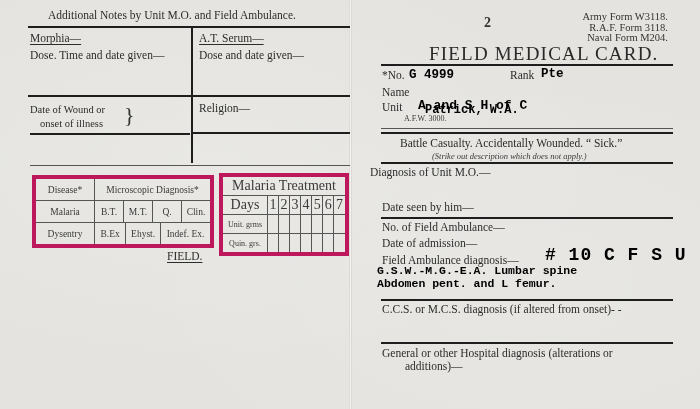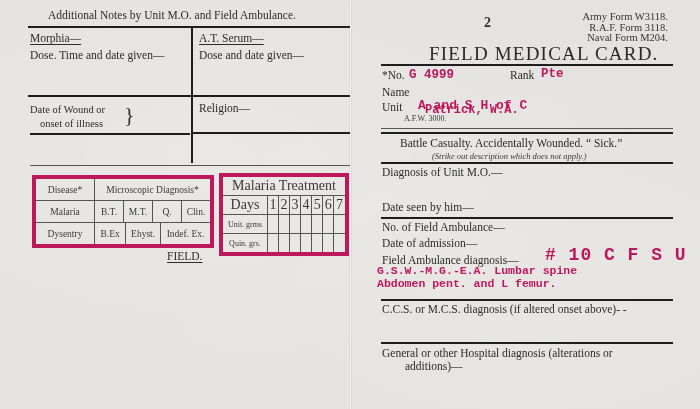--- a/index.html
+++ b/index.html
@@ -19,21 +19,21 @@
   .fold {
     position: absolute; left: 349px; top: 0; width: 3px; height: 409px;
     background: linear-gradient(to right, #d2d1cd, #f2f1ee, #cfceca);
   }
   .abs { position: absolute; }
   .hline { position: absolute; background: #1e1e1e; height: 2px; }
   .hline.thin { height: 1px; background: #555; }
   .vline { position: absolute; background: #1e1e1e; width: 2px; }
   .t12 { font-size: 11.5px; }
   .t11 { font-size: 10.5px; }
-  .mono { font-family: "Liberation Mono", "DejaVu Sans Mono", monospace; color: #be185d; font-weight: bold; }
+  .mono { font-family: "Liberation Mono", "DejaVu Sans Mono", monospace; color: #000000; font-weight: bold; }
 
   table.grid { position: absolute; border-collapse: collapse; }
   table.grid td {
     border: 1px solid #555; font-size: 9.5px; text-align: center; color: #3a3a3a;
     padding: 0; height: 21px;
   }
   table.grid { border: 4px solid #be185d; }
   .sub {
     display: flex; height: 100%; width: 100%;
   }
@@ -174,29 +174,29 @@
 <div class="abs note-small" style="left:386px; top:115px; width:290px;">
   <div style="padding-left:18px;">A.F.W. 3000.</div>
 </div>
 <div class="hline thin" style="left:381px; top:128px; width:292px;"></div>
 <div class="hline" style="left:381px; top:132px; width:292px;"></div>
 
 <div class="abs t12" style="left:400px; top:137px;">Battle Casualty.   Accidentally Wounded.  “ Sick.”</div>
 <div class="abs italic-small" style="left:432px; top:151px;">(Strike out description which does not apply.)</div>
 <div class="hline" style="left:381px; top:162px; width:292px;"></div>
 
-<div class="abs t12" style="left:382px; top:166px;">Diagnosis of Unit M.O.—</div>
+<div class="abs t12" style="left:370px; top:166px;">Diagnosis of Unit M.O.—</div>
 <div class="abs t12" style="left:382px; top:201px;">Date seen by him—</div>
 <div class="hline" style="left:381px; top:217px; width:292px;"></div>
 
 <div class="abs t12" style="left:382px; top:221px;">No. of Field Ambulance—</div>
 <div class="abs t12" style="left:382px; top:237px;">Date of admission—</div>
 <div class="abs t12" style="left:382px; top:254px;">Field Ambulance diagnosis—</div>
 <div class="abs mono" style="left:545px; top:245px; font-size:18px; letter-spacing:1px;"># 10 C F S U</div>
 <div class="abs mono" style="left:377px; top:264px; font-size:11.5px;">G.S.W.-M.G.-E.A. Lumbar spine</div>
 <div class="abs mono" style="left:377px; top:277px; font-size:11.5px;">Abdomen pent. and L femur.</div>
 
 <div class="hline" style="left:381px; top:299px; width:292px;"></div>
-<div class="abs t12" style="left:382px; top:303px;">C.C.S.  or  M.C.S.  diagnosis  (if  altered  onset  above)- -</div>
+<div class="abs t12" style="left:382px; top:303px;">C.C.S.  or  M.C.S.  diagnosis  (if  altered  from  onset)- -</div>
 
 <div class="hline" style="left:381px; top:342px; width:292px;"></div>
 <div class="abs t12" style="left:382px; top:347px;">General  or  other  Hospital  diagnosis  (alterations  or</div>
 <div class="abs t12" style="left:405px; top:360px;">additions)—</div>
 
 </body></html>

